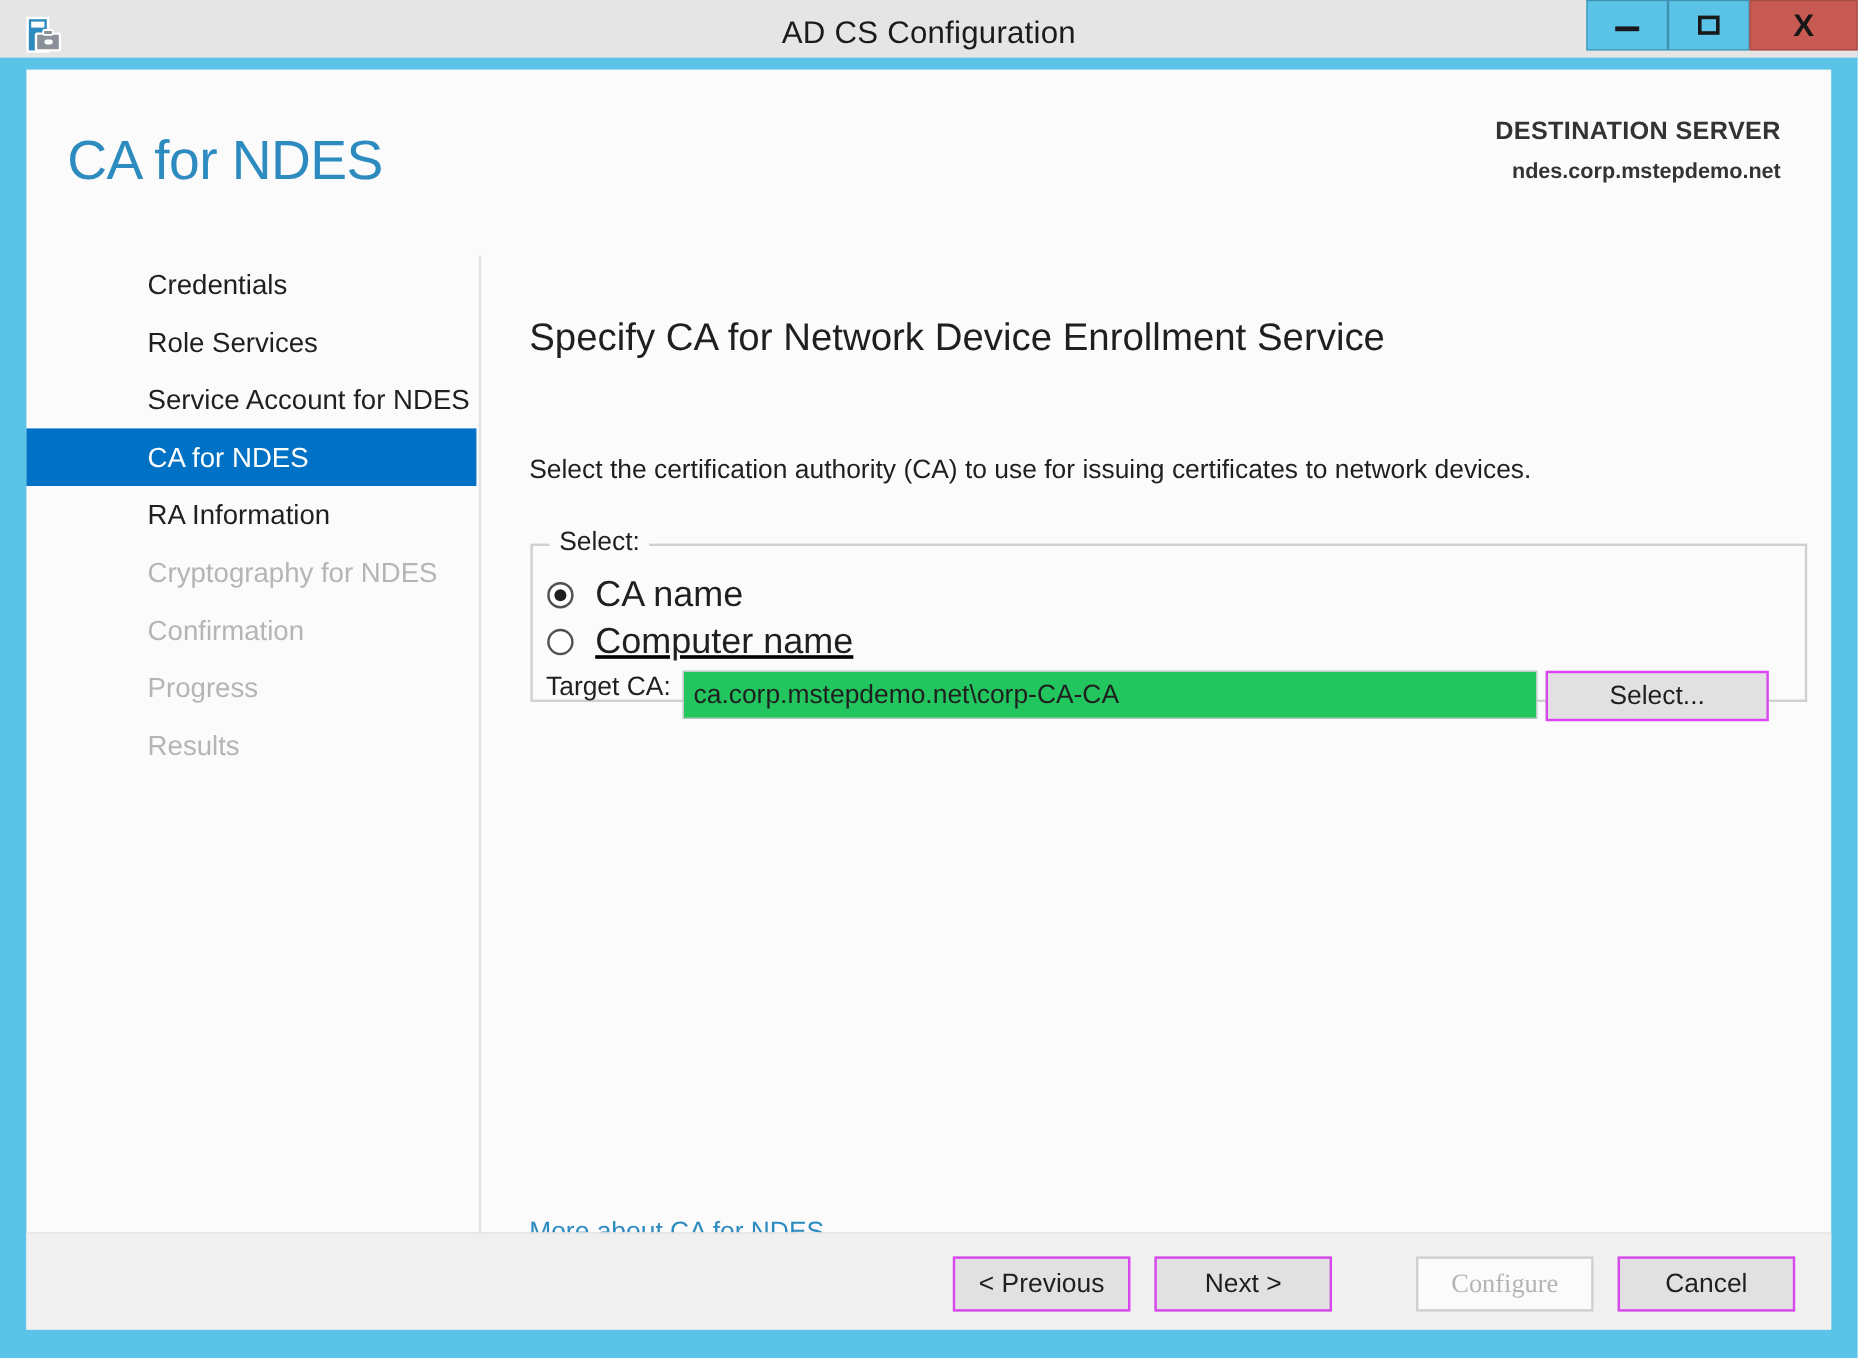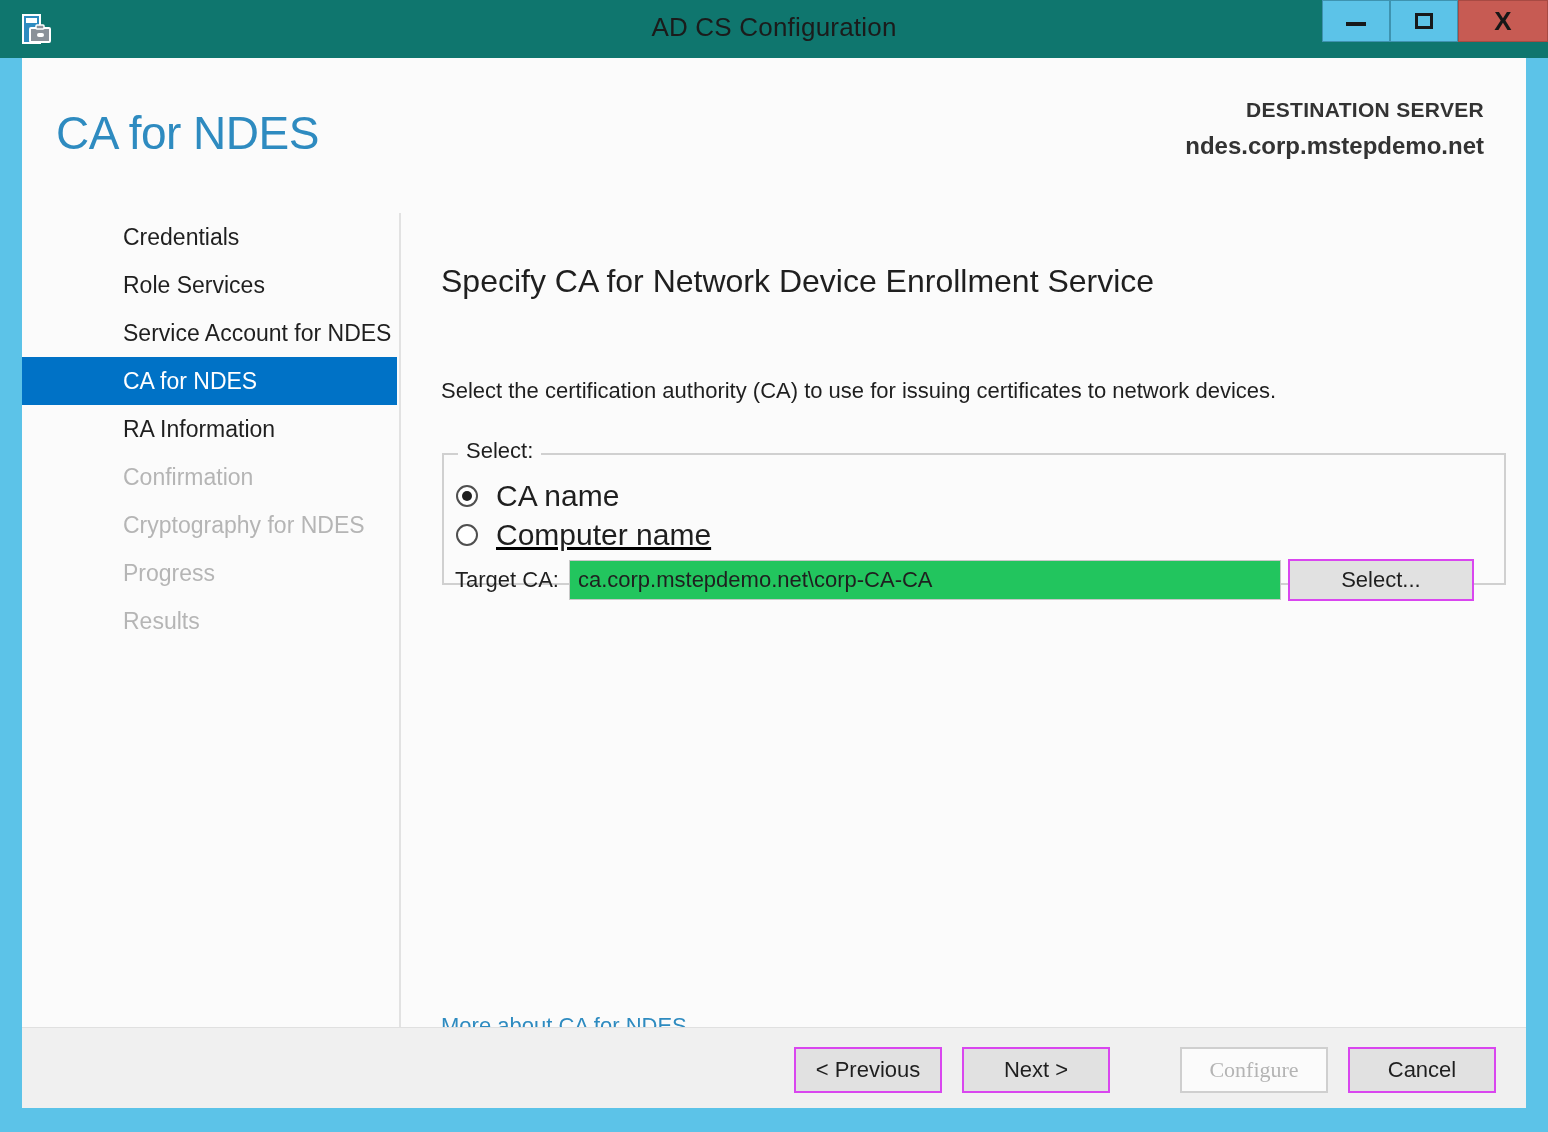--- a/index.html
+++ b/index.html
@@ -22,22 +22,22 @@
     height: 1132px;
     background: #5cc3e8;
     box-sizing: border-box;
   }
 
   
   .titlebar {
     position: absolute;
     left: 0; top: 0;
     width: 1548px;
-    height: 58px;
-    background: #0f766e;
+    height: 48px;
+    background: #e5e5e5;
   }
   .title-icon {
     position: absolute;
     left: 18px; top: 12px;
     width: 36px; height: 36px;
   }
   .title-text {
     position: absolute;
     left: 0; top: 12px;
     width: 1548px;
@@ -112,21 +112,21 @@
     text-align: right;
   }
   .hdr-dest-label {
     font-size: 21px;
     font-weight: bold;
     color: #333333;
     letter-spacing: 0.3px;
   }
   .hdr-dest-server {
     margin-top: 10px;
-    font-size: 24px;
+    font-size: 18px;
     font-weight: bold;
     color: #333333;
   }
 
   
   .sidebar {
     position: absolute;
     left: 0; top: 155px;
     width: 377px;
   }
@@ -225,21 +225,20 @@
   .radio-label {
     margin-left: 18px;
     font-size: 30px;
     color: #1f1f1f;
     white-space: nowrap;
   }
   .field-row {
     position: absolute;
     left: 11px; top: 104px;
     display: flex;
-    align-items: center;
     width: 1040px;
   }
   .field-label {
     font-size: 22px;
     color: #1f1f1f;
     white-space: nowrap;
   }
   .field-input {
     margin-left: 10px;
     width: 712px;
@@ -358,24 +357,24 @@
       <div class="nav-item">
         <span>Service Account for NDES</span>
       </div>
       <div class="nav-item selected">
         <span>CA for NDES</span>
       </div>
       <div class="nav-item">
         <span>RA Information</span>
       </div>
       <div class="nav-item disabled">
+        <span>Cryptography for NDES</span>
+      </div>
+      <div class="nav-item disabled">
         <span>Confirmation</span>
-      </div>
-      <div class="nav-item disabled">
-        <span>Cryptography for NDES</span>
       </div>
       <div class="nav-item disabled">
         <span>Progress</span>
       </div>
       <div class="nav-item disabled">
         <span>Results</span>
       </div>
     </div>
 
     <div class="divider"></div>

